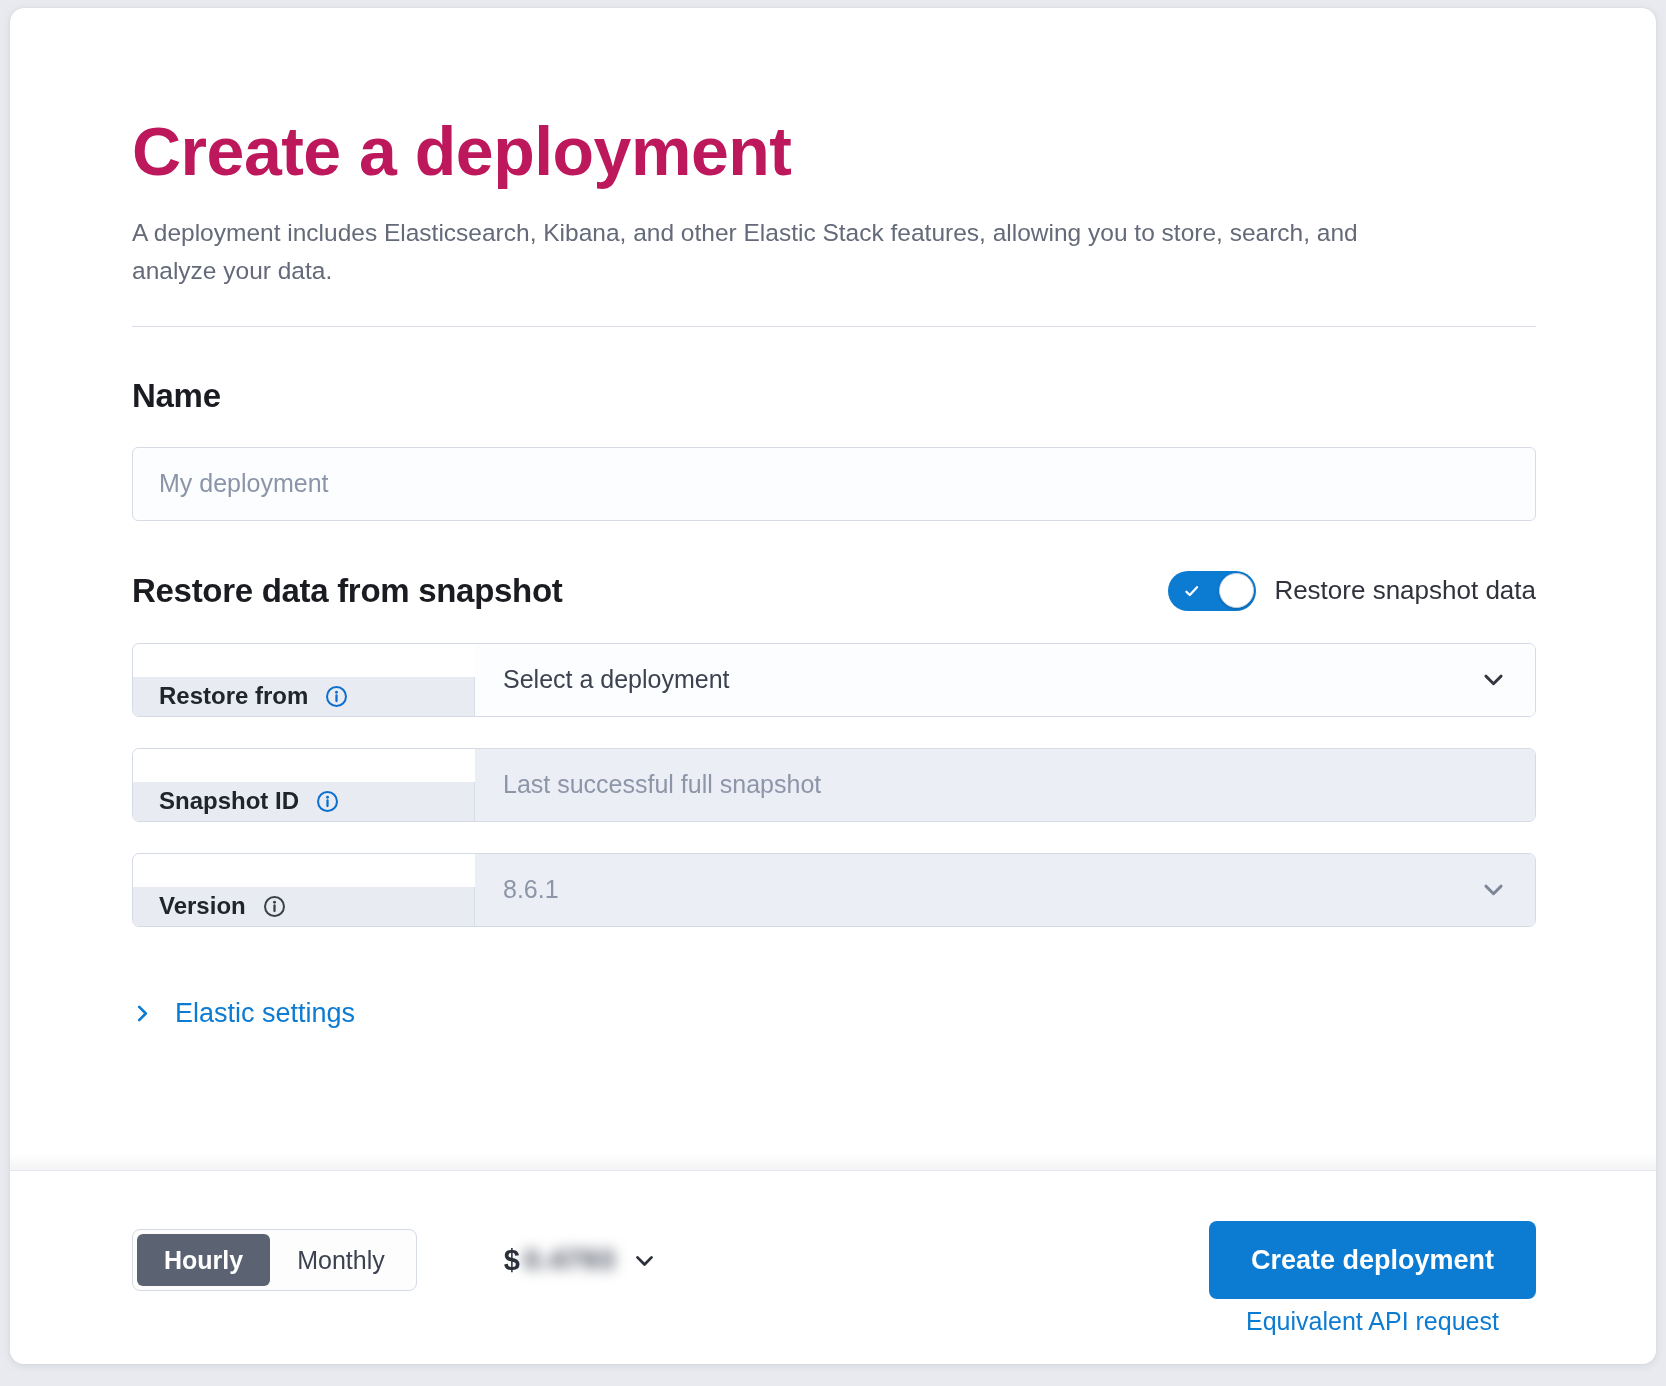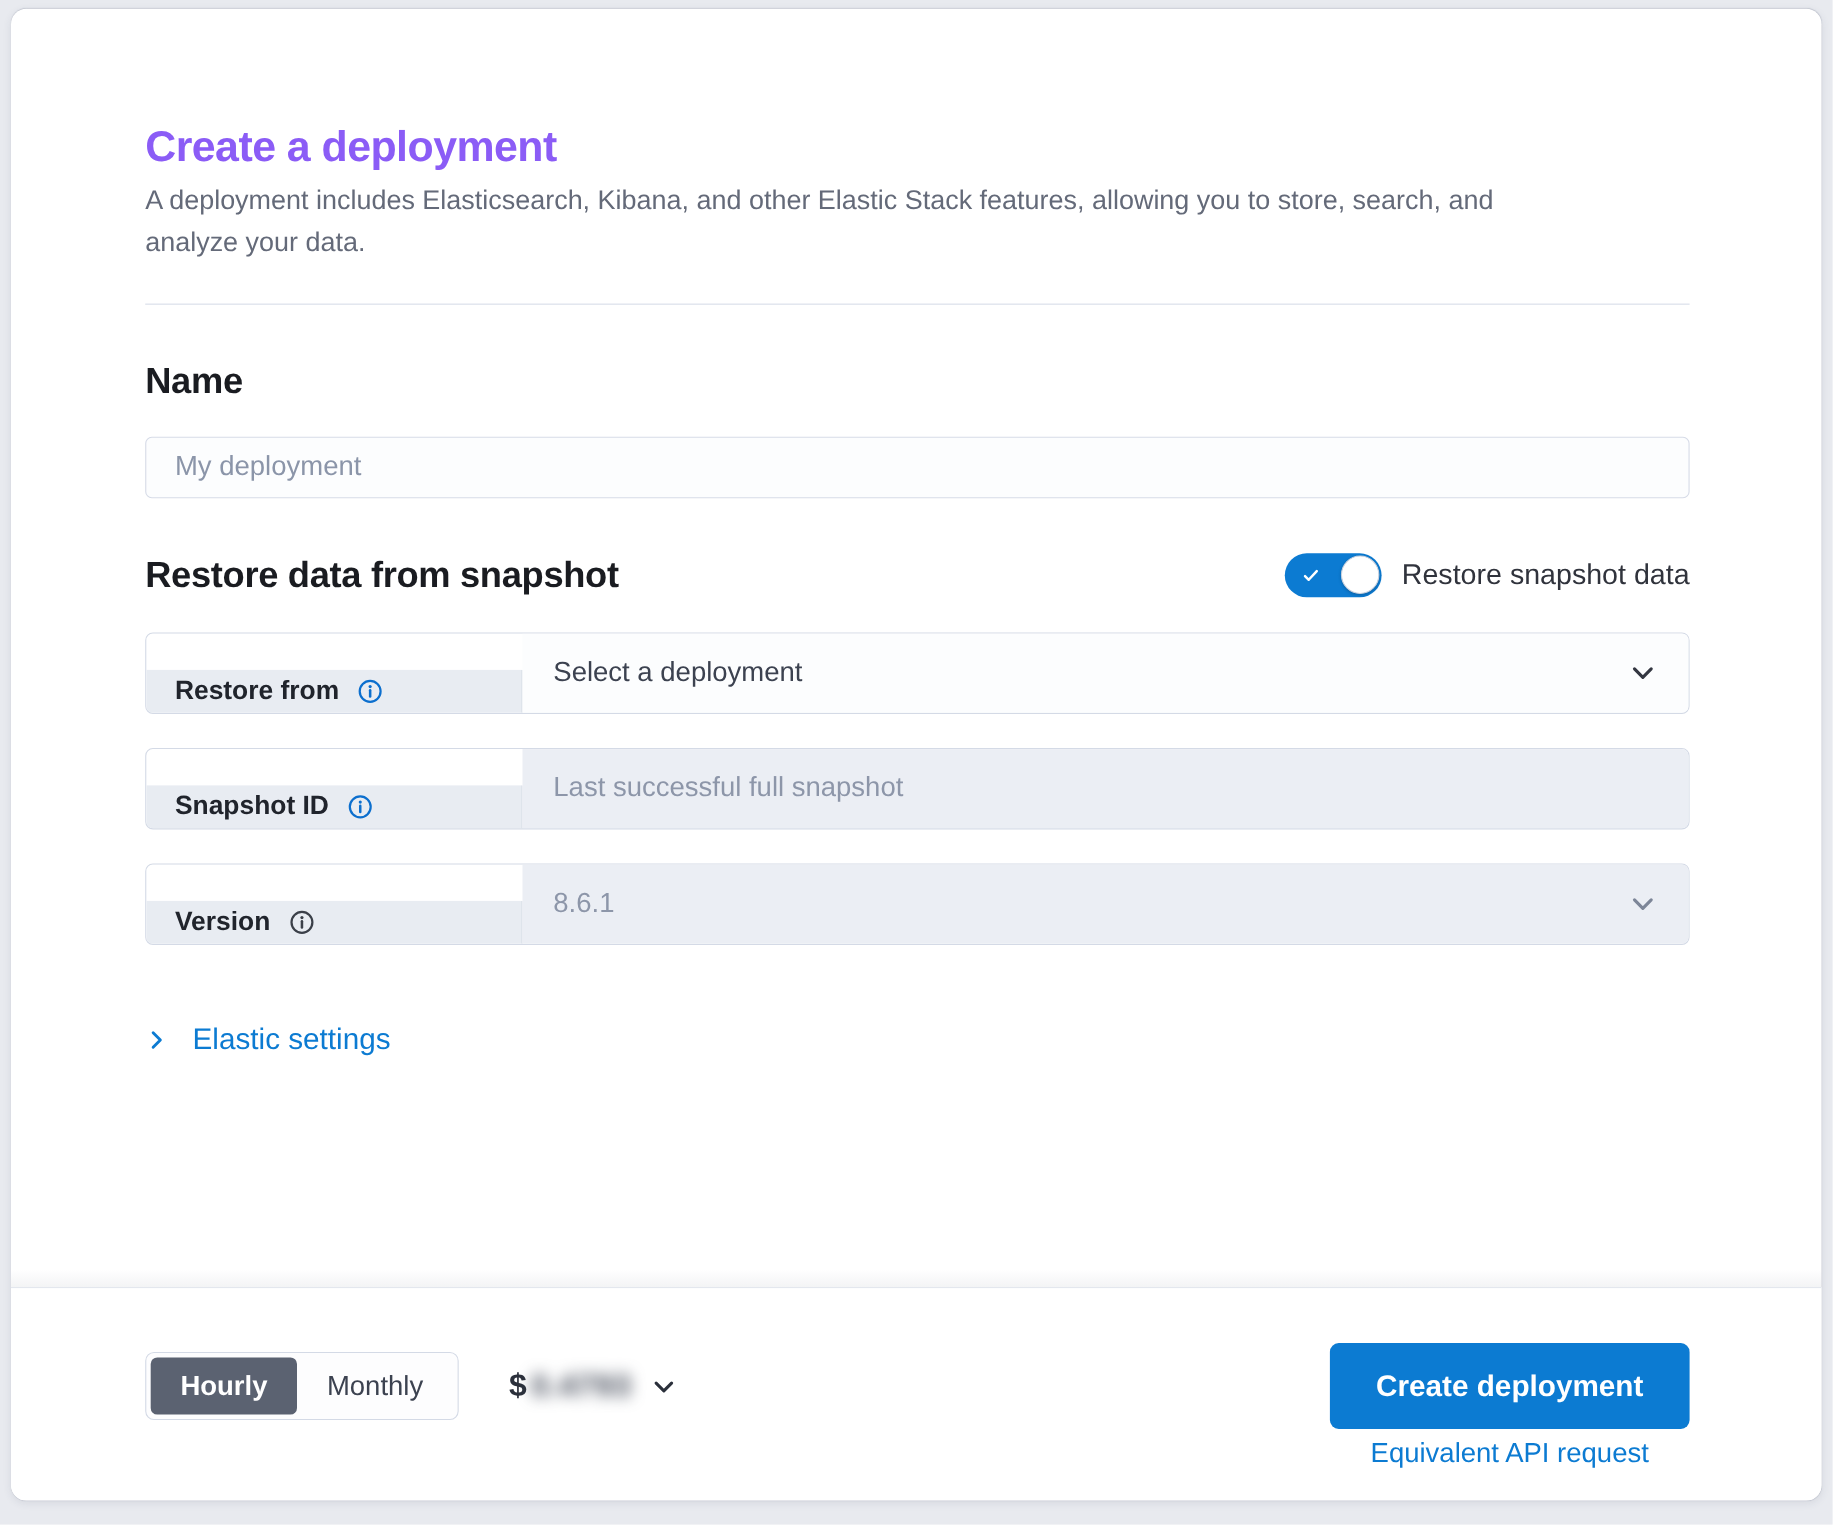--- a/index.html
+++ b/index.html
@@ -19,25 +19,25 @@
     box-shadow: 0 2px 8px rgba(50,60,90,0.10), 0 0 1px rgba(50,60,90,0.20);
     display: flex;
     flex-direction: column;
     overflow: hidden;
   }
   .main {
     flex: 1 1 auto;
     padding: 104px 120px 0 122px;
   }
   .page-title {
-    font-size: 39px;
-    font-weight: 700;
-    color: #8b5cf6;
+    font-size: 68px;
+    font-weight: 700;
+    color: #be185d;
     letter-spacing: -0.5px;
-    margin-bottom: 8px;
+    margin-bottom: 24px;
   }
   .page-subtitle {
     font-size: 24.5px;
     line-height: 1.55;
     color: #646a79;
     max-width: 1290px;
     margin-bottom: 36px;
   }
   .divider {
     border: none;
@@ -47,21 +47,21 @@
   .section-heading {
     font-size: 33px;
     font-weight: 700;
     color: #1a1c21;
     letter-spacing: -0.3px;
   }
   .name-heading { margin-bottom: 32px; }
   .text-input {
     display: block;
     width: 100%;
-    height: 56px;
+    height: 74px;
     background: #fcfdfe;
     border: 1px solid #d6dbe7;
     border-radius: 6px;
     padding: 0 26px;
     font-size: 25px;
     font-family: inherit;
     color: #343741;
     outline: none;
   }
   .text-input::placeholder { color: #8b95a9; opacity: 1; }
@@ -159,21 +159,21 @@
     pointer-events: none;
   }
   .footer-row {
     display: flex;
     justify-content: space-between;
     align-items: flex-start;
   }
   .footer-left {
     display: flex;
     align-items: center;
-    gap: 46px;
+    gap: 87px;
     height: 78px;
   }
   .segmented {
     display: flex;
     align-items: stretch;
     height: 62px;
     background: #fdfdfe;
     border: 1px solid #d4dae6;
     border-radius: 8px;
     padding: 4px;

